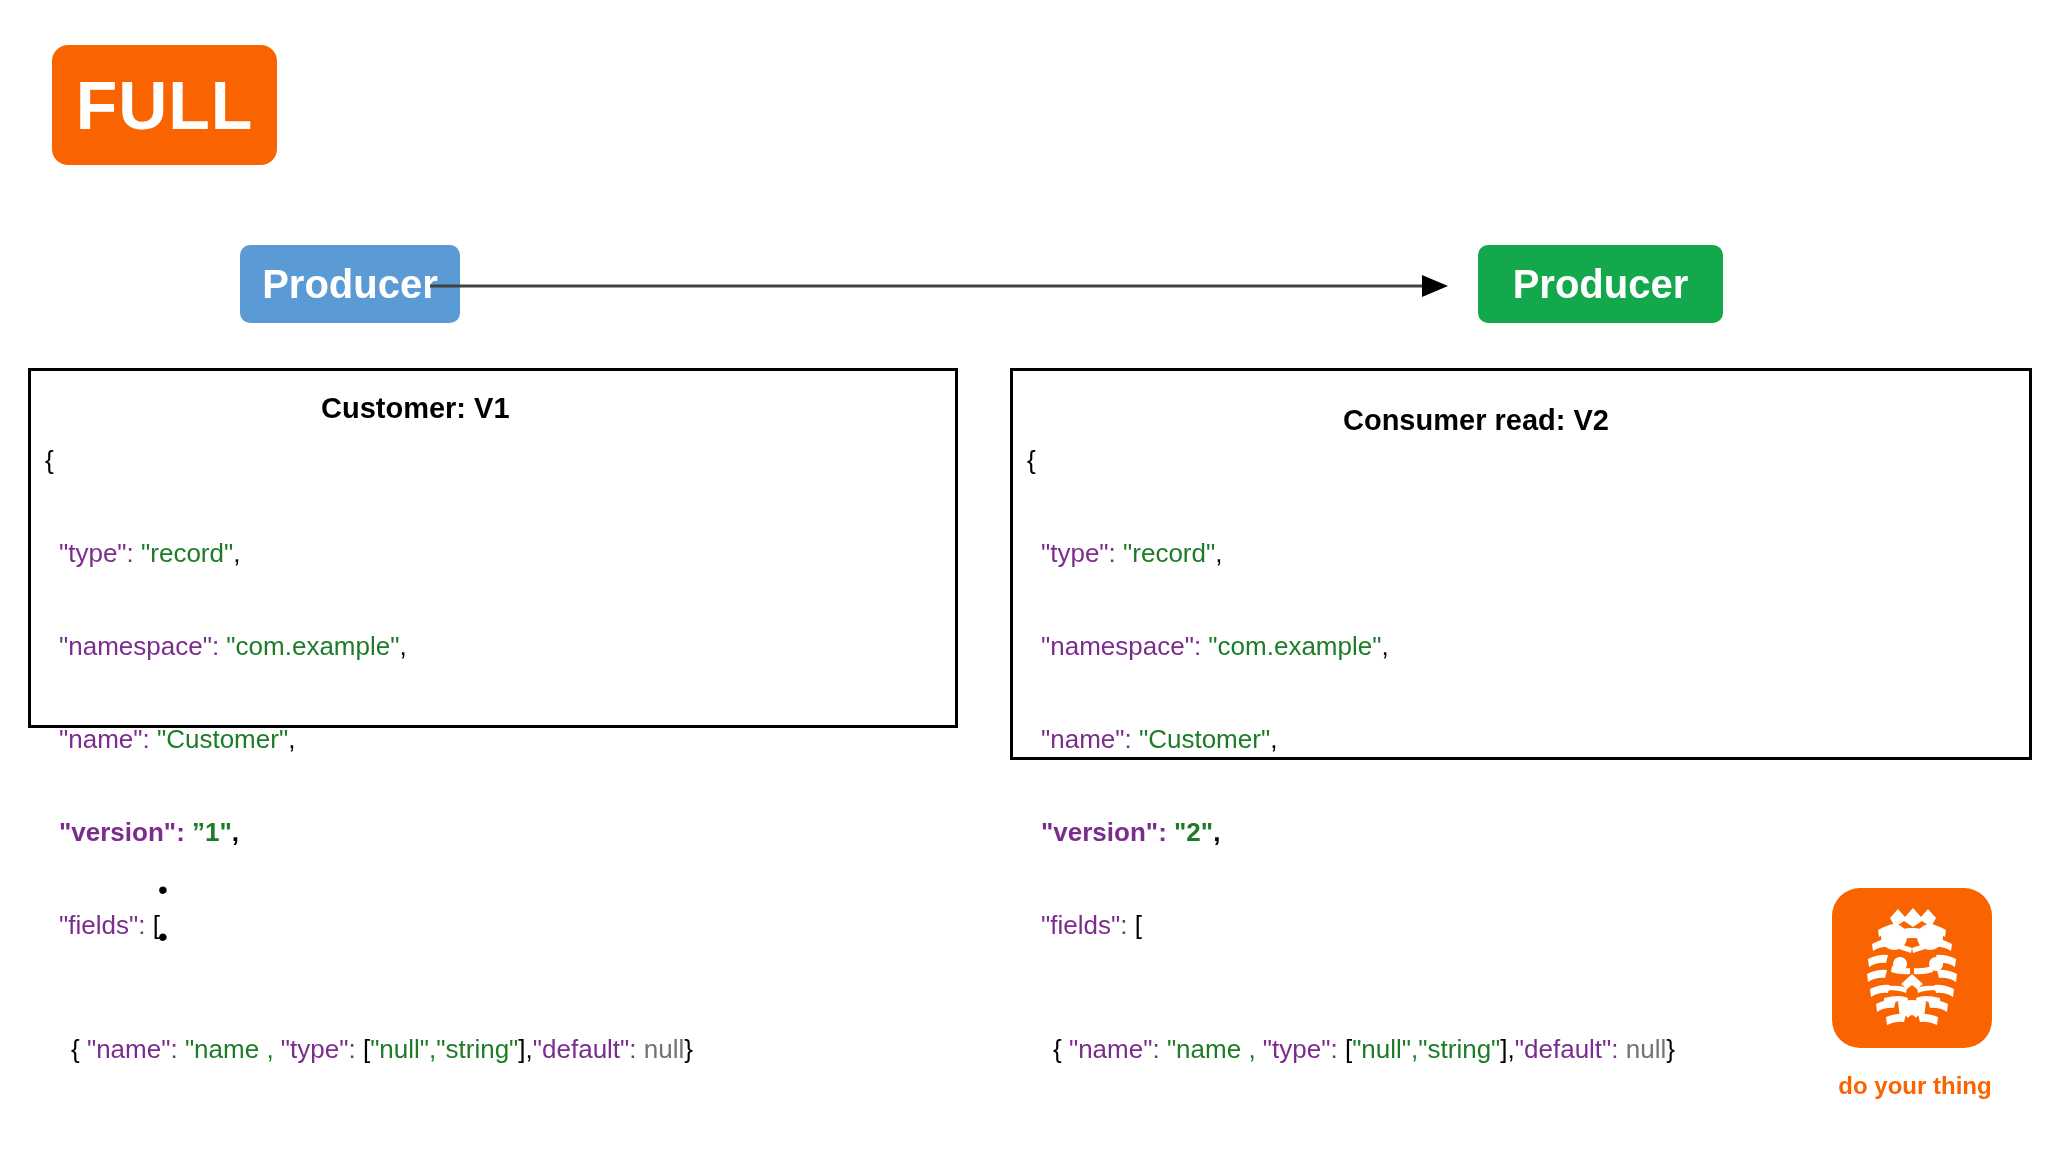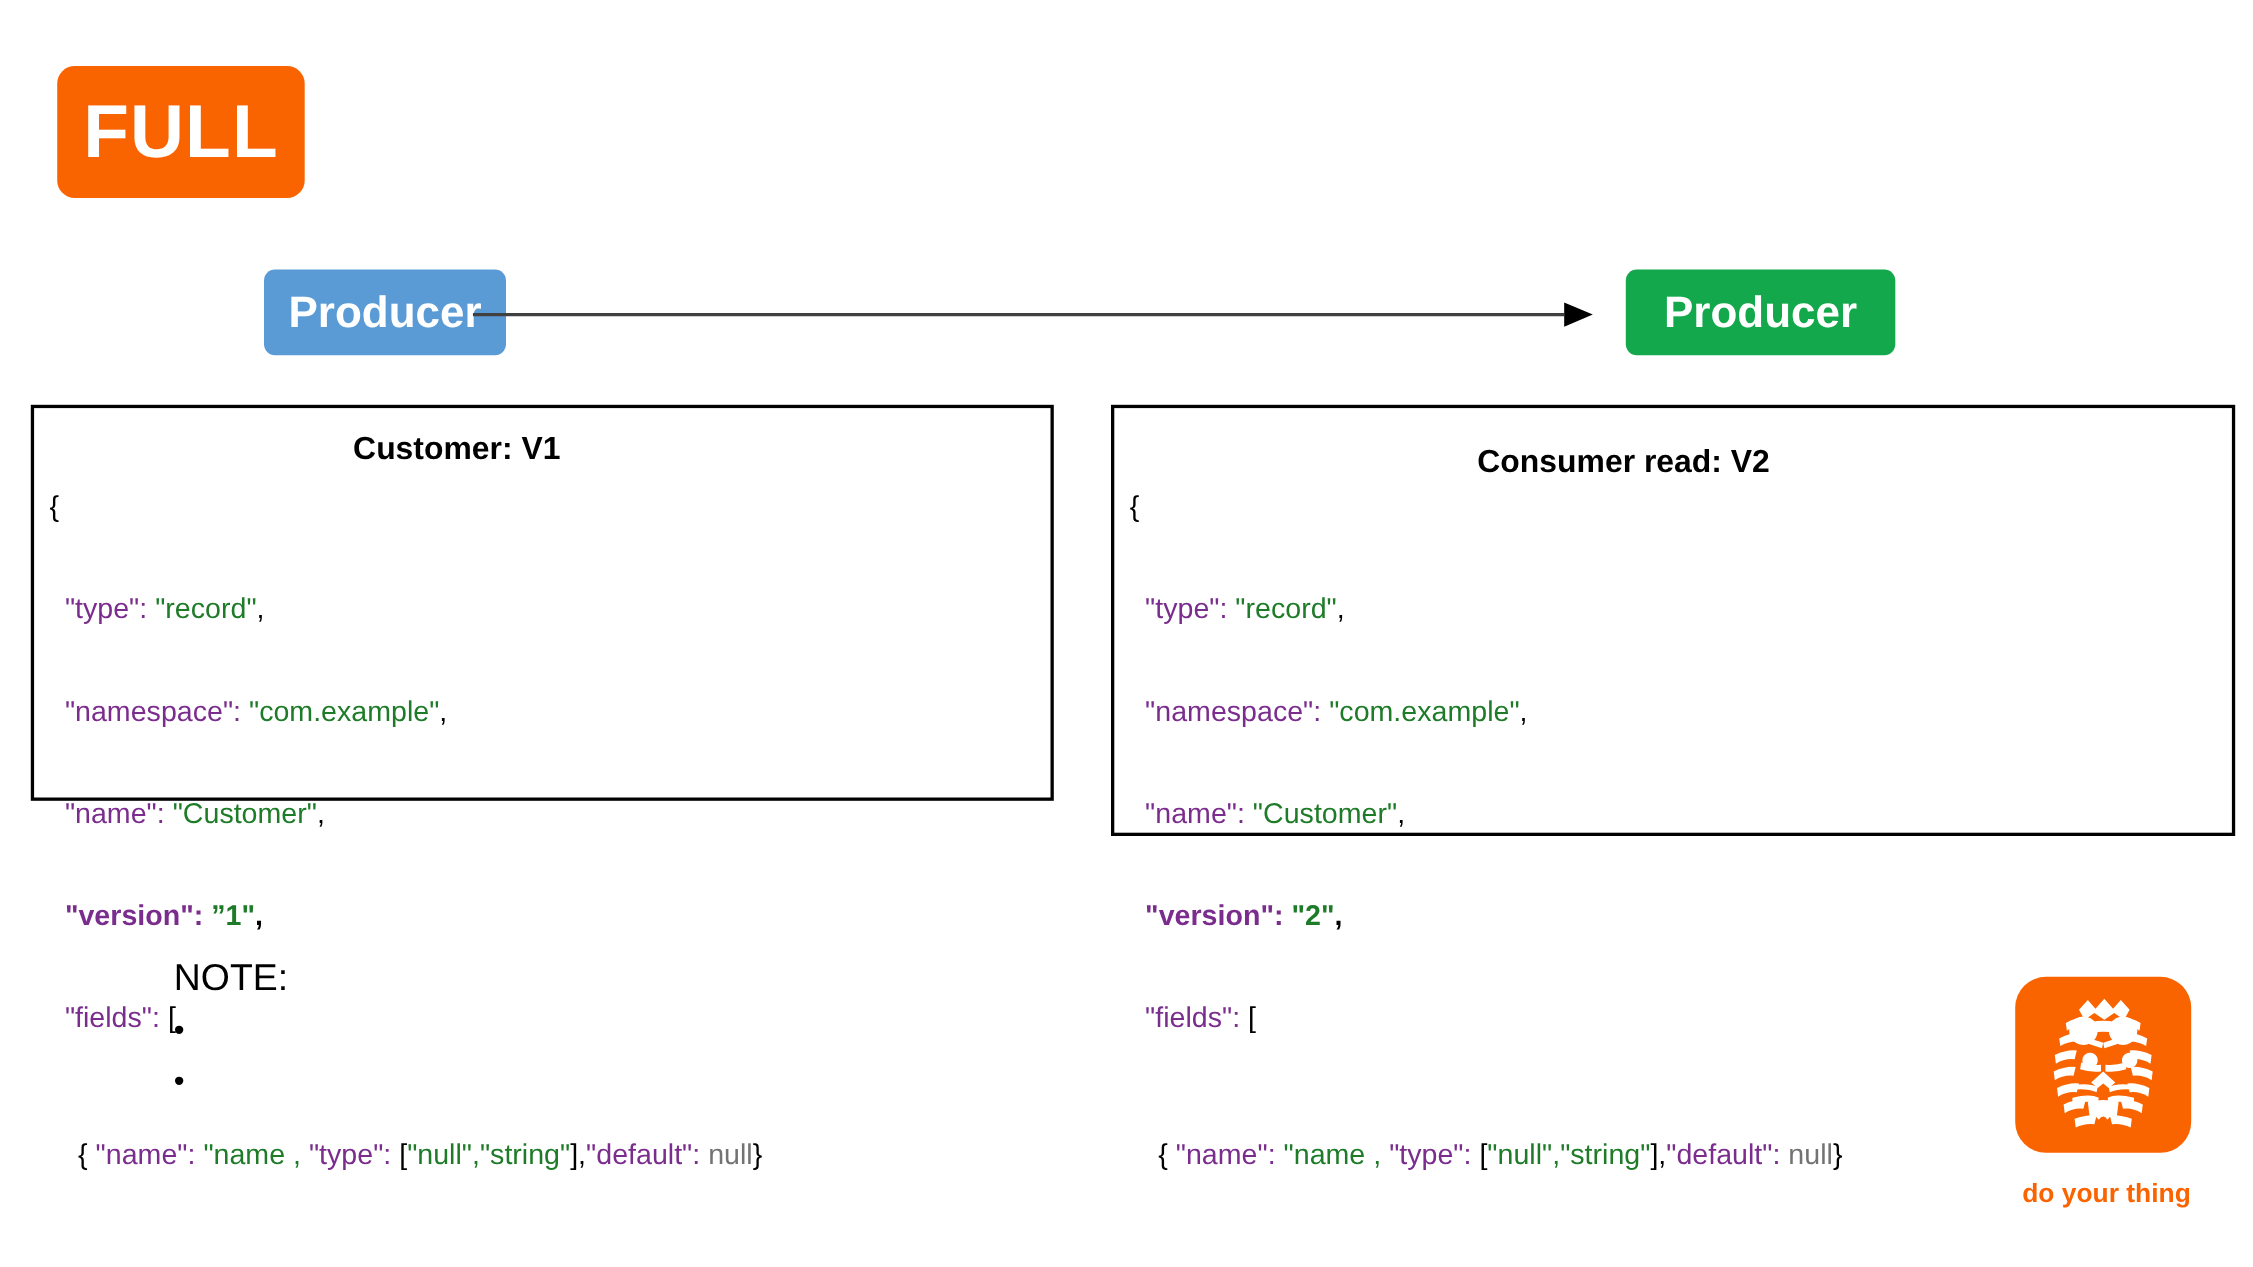--- a/index.html
+++ b/index.html
@@ -13,21 +13,21 @@
     position: relative;
     overflow: hidden;
     font-family: "Liberation Sans", sans-serif;
     -webkit-font-smoothing: antialiased;
   }
 
   
   #full-badge {
     position: absolute;
     left: 52px;
-    top: 60px;
+    top: 45px;
     width: 225px;
     height: 120px;
     background: #FA6400;
     border-radius: 16px;
     display: flex;
     align-items: center;
     justify-content: center;
   }
   #full-badge .label {
     color: #ffffff;
@@ -230,21 +230,20 @@
 
     
 
     
 
     
   </div>
 </div>
 
 <div id="note-block">
-  <div id="note-title">NOTE:</div>
   <div class="note-item">
     <span class="note-bullet">•</span>
   </div>
   <div class="note-item">
     <span class="note-bullet">•</span>
   </div>
 </div>
 
 <div id="ing-logo">
   <svg viewBox="0 0 160 160" width="160" height="160" aria-hidden="true">

